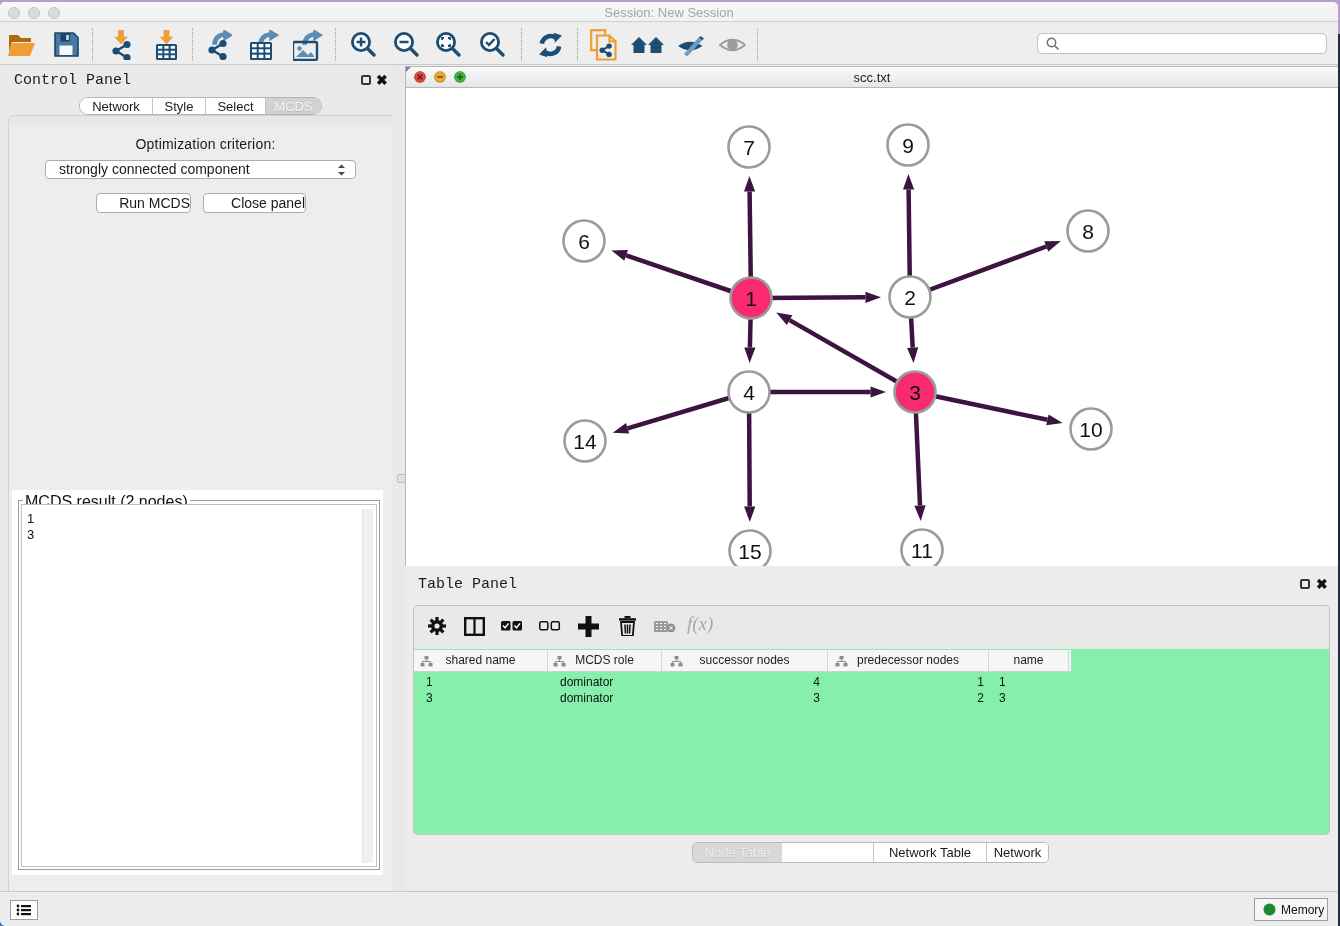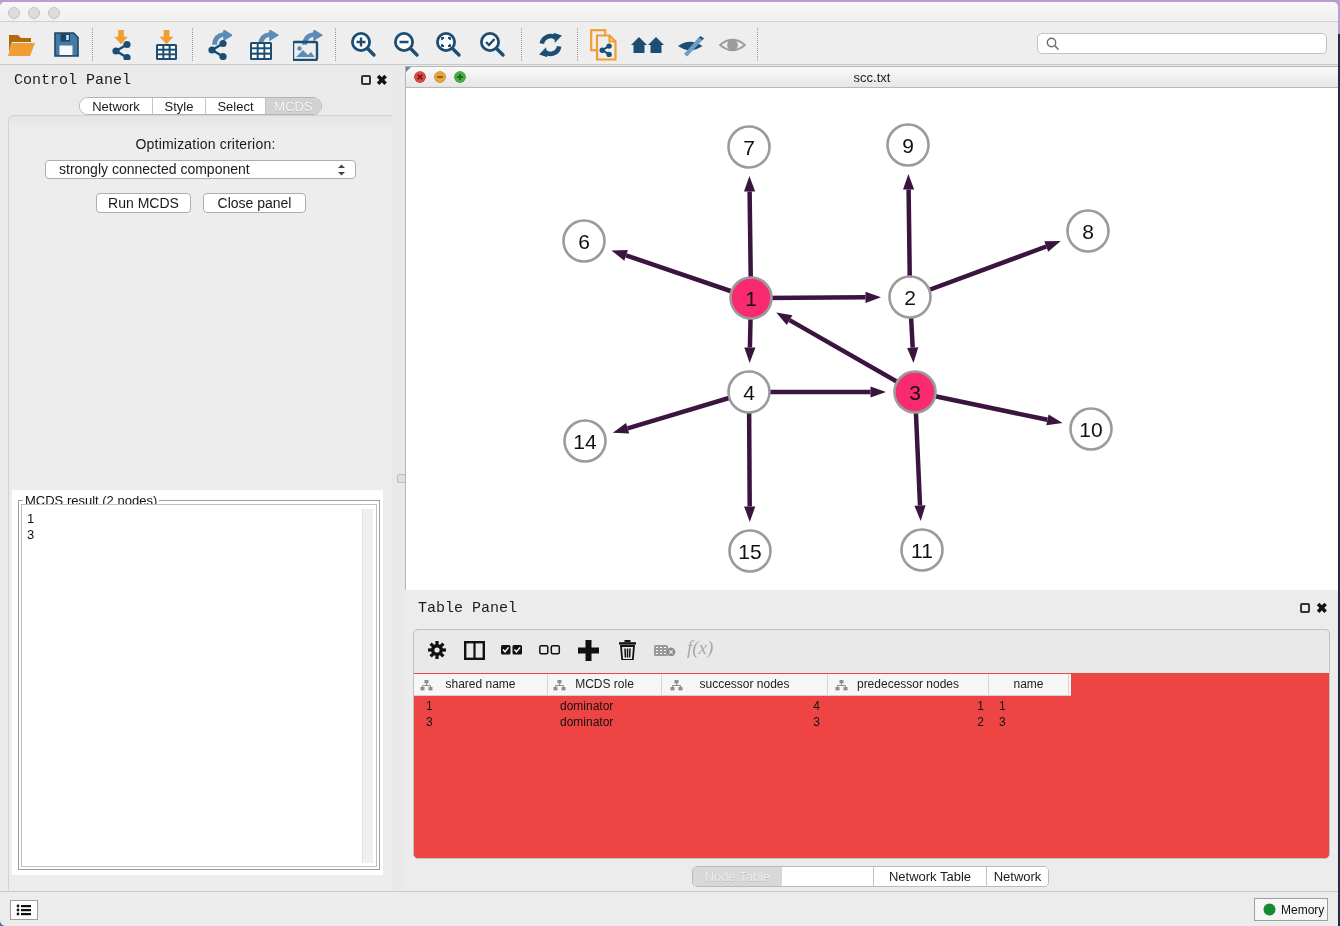--- a/index.html
+++ b/index.html
@@ -21,38 +21,38 @@
 .phead { font-size:15px; color:#1c1c1c;font-family:Liberation Mono, monospace; }
 .float-ico { position:absolute; width:10px; height:10px; border:2px solid #333; border-radius:2px; background:transparent; }
 .close-ico { position:absolute; font-size:14px; font-weight:bold; color:#111; line-height:12px; }
 .tabs { position:absolute; left:79px; top:32px; height:18px; display:flex; border:1px solid #b4b4b4; border-radius:9px; overflow:hidden; background:#fff; }
 .tab { font-size:13px; color:#1a1a1a; text-align:center; line-height:17px; background:#fff; border-left:1px solid #c4c4c4; }
 .tab:first-child { border-left:none; }
 .tab.sel { background:#d2d2d2; color:#f4f4f4; text-shadow:0 1px 0 #bbb; }
 .cpcontent { position:absolute; left:8px; top:50px; width:395px; height:776px; background:linear-gradient(#e5e5e5, #ededed 14px); border:1px solid #d2d2d2; border-bottom:none; border-radius:6px 6px 0 0; }
 .optlabel { position:absolute; left:0; top:20px; width:100%; text-align:center; font-size:14px; letter-spacing:0.2px; color:#1a1a1a; }
 .dropdown { position:absolute; left:36px; top:44px; width:311px; height:19px; background:#fff; border:1px solid #adadad; border-radius:4px; font-size:14px; color:#1a1a1a; line-height:17px; padding-left:13px; }
-.btn { position:absolute; height:20px; background:#fff; border:1px solid #adadad; border-radius:4px; font-size:14px; color:#1a1a1a; text-align:center; line-height:18px; }
+.btn { position:absolute; height:20px; background:#fff; border:1px solid #adadad; border-radius:4px; font-size:14px; color:#1a1a1a; text-align:right; line-height:18px; }
 .resultpanel { position:absolute; left:3px; top:374px; width:371px; height:385px; background:#fff; }
 .fieldset { position:absolute; left:6px; top:10px; right:3px; bottom:5px; border:1px solid #9d9d9d; }
-.legend { position:absolute; left:4px; top:-8px; background:#fff; font-size:13px; color:#111; padding:0 2px; }
+.legend { position:absolute; left:4px; top:-8px; background:#fff; font-size:16px; color:#111; padding:0 2px; }
 .textarea { position:absolute; left:2px; top:3px; right:2px; bottom:2px; border:1px solid #c0c0c0; background:#fff; font-size:13px; color:#111; line-height:16px; padding:6px 0 0 5px; }
 .scrolltrack { position:absolute; right:3px; top:4px; width:11px; bottom:3px; background:#f0f0f0; border-left:1px solid #e2e2e2; }
 
 .vdivider { position:absolute; left:392px; top:63px; width:13px; height:826px; background:#e9e9e9; }
 .vhandle { position:absolute; left:5px; top:409px; width:9px; height:9px; background:#e0e0e0; border:1px solid #bdbdbd; border-radius:2px; }
 
 .netwin { position:absolute; left:405px; top:64px; width:933px; height:524px; background:#fff; border-left:1px solid #b5b5b5; border-top:1px solid #b5b5b5; }
 .nettitle { position:absolute; left:0; top:0; width:932px; height:21px; background:linear-gradient(#fafafa,#e6e6e6); border-bottom:1px solid #b8b8b8; }
 .nettitle-txt { position:absolute; left:0; top:3px; width:100%; text-align:center; font-size:13px; color:#1d1d1d; }
 .tl { position:absolute; top:4px; width:12px; height:12px; border-radius:50%; }
 .netcanvas { position:absolute; left:0; top:22px; width:932px; height:502px; background:#fff; }
 
-.tpanel { position:absolute; left:405px; top:588px; width:933px; height:301px; background:#ececec; }
-.tbox { position:absolute; left:8px; top:39px; width:917px; height:230px; background:#ef4444; border:1px solid #c2c2c2; border-radius:5px; overflow:hidden; }
+.tpanel { position:absolute; left:405px; top:564px; width:933px; height:301px; background:#ececec; }
+.tbox { position:absolute; left:8px; top:39px; width:917px; height:230px; background:#86efac; border:1px solid #c2c2c2; border-radius:5px; overflow:hidden; }
 .tbox-toolbar { position:absolute; left:0; top:0; width:100%; height:43px; background:#e9e9e9; }
 .thead { position:absolute; left:0; top:44px; width:657px; height:22px; background:#f6f6f6; border-bottom:1px solid #d0d0d0; font-size:12px; color:#222; }
 .thcell { position:absolute; top:0; height:22px; border-right:1px solid #d6d6d6; text-align:center; line-height:21px; }
 .trow { position:absolute; font-size:12px; color:#111; height:16px; line-height:16px; }
 .bottomtabs { position:absolute; left:287px; top:276px; height:21px; display:flex; border:1px solid #b9b9b9; border-radius:5px; overflow:hidden; background:#fff; }
 .btab { font-size:13px; color:#1a1a1a; text-align:center; line-height:20px; background:#fff; border-left:1px solid #c4c4c4; }
 .btab:first-child { border-left:none; }
 .btab.sel { background:#d8d8d8; color:#ececec; text-shadow:0 1px 0 #c0c0c0; }
 
 .statusbar { position:absolute; left:0; top:889px; width:1338px; height:35px; background:#ececec; border-top:1px solid #c9c9c9; }
@@ -62,20 +62,21 @@
 </head>
 <body>
 <div class="desktop-top"></div>
 <div style="position:absolute;left:0;top:916px;width:10px;height:10px;background:#3f70a8;"></div>
 <div class="win">
 
   <div class="titlebar">
     <div class="dot" style="left:8px;"></div>
     <div class="dot" style="left:28px;"></div>
     <div class="dot" style="left:48px;"></div>
+    <div class="title-txt">Session: New Session</div>
   </div>
 
   <div class="toolbar" id="toolbar">
     <svg class="ticon" style="left:8px;top:10px;" width="28" height="24" viewBox="0 0 28 24">
         <path d="M1 2 h9 l3 3 h10 v4 h-19 l-3 10 Z" fill="#b26a11"></path>
         <path d="M4 10 h23 l-5 13 h-22 Z" fill="#f09d33"></path>
       </svg>
       <svg class="ticon" style="left:54px;top:9px;" width="25" height="25" viewBox="0 0 25 25">
         <path d="M1 1 h18.5 l4.5 4.5 v18.5 h-23 Z" fill="#4679a5" stroke="#1c4466" stroke-width="1.6"></path>
         <rect x="6.5" y="1.5" width="9.5" height="8" fill="#1c4466"></rect>

